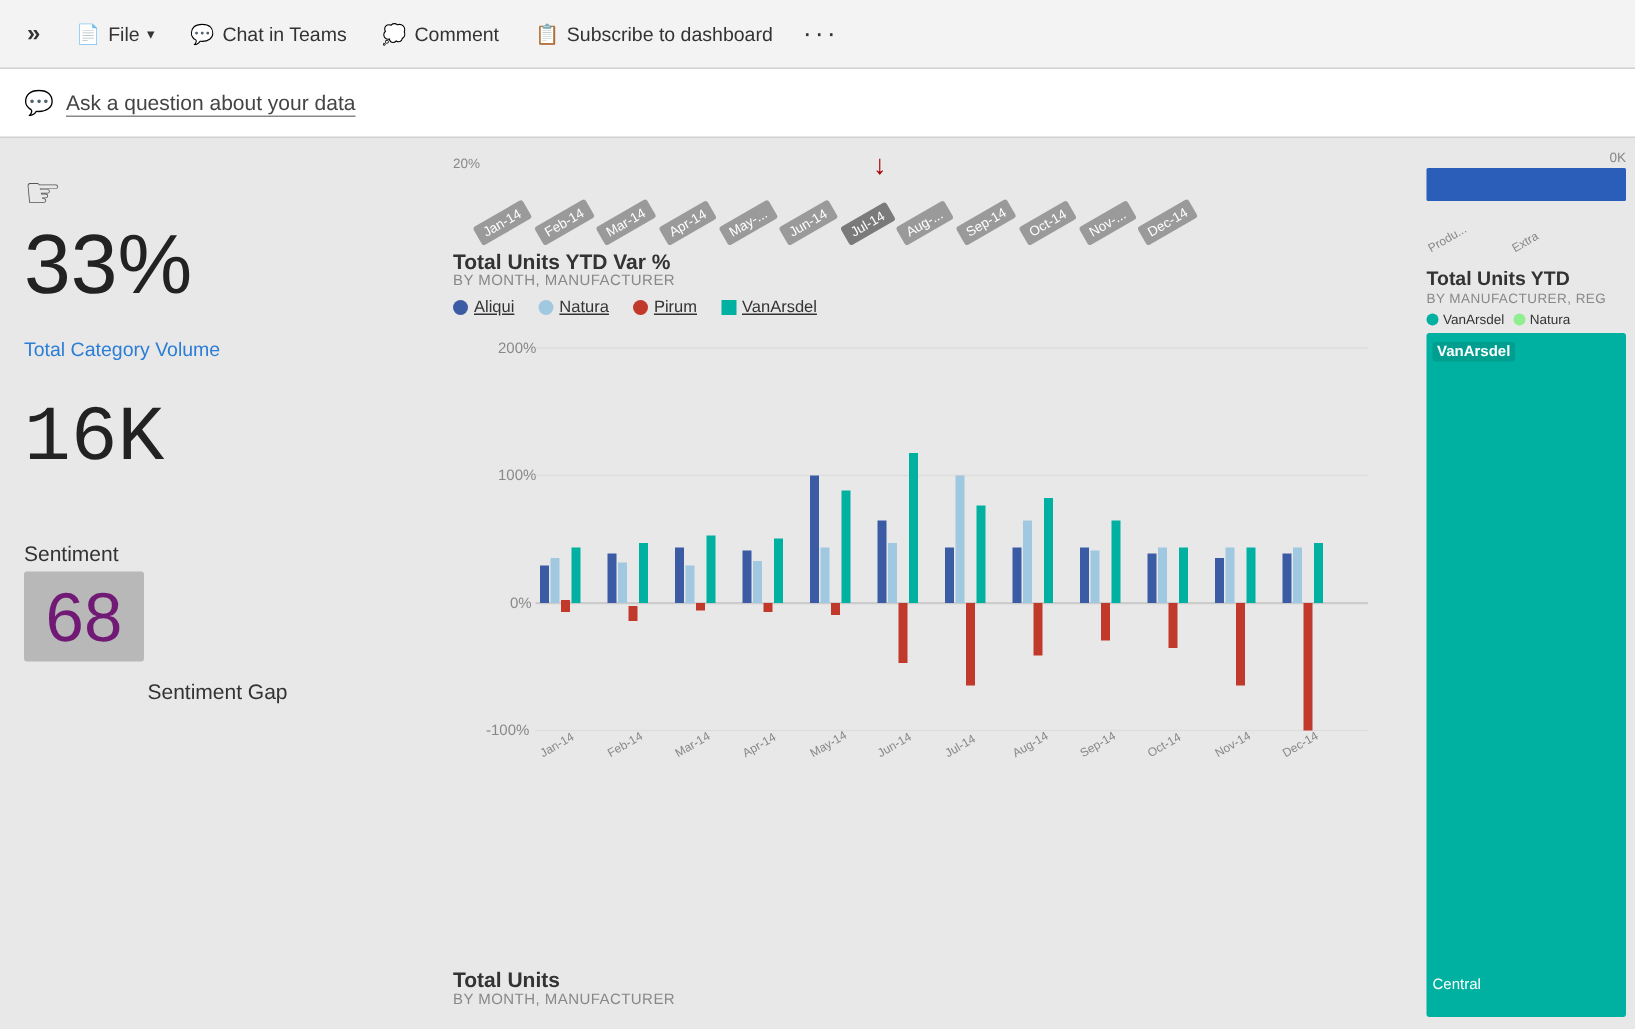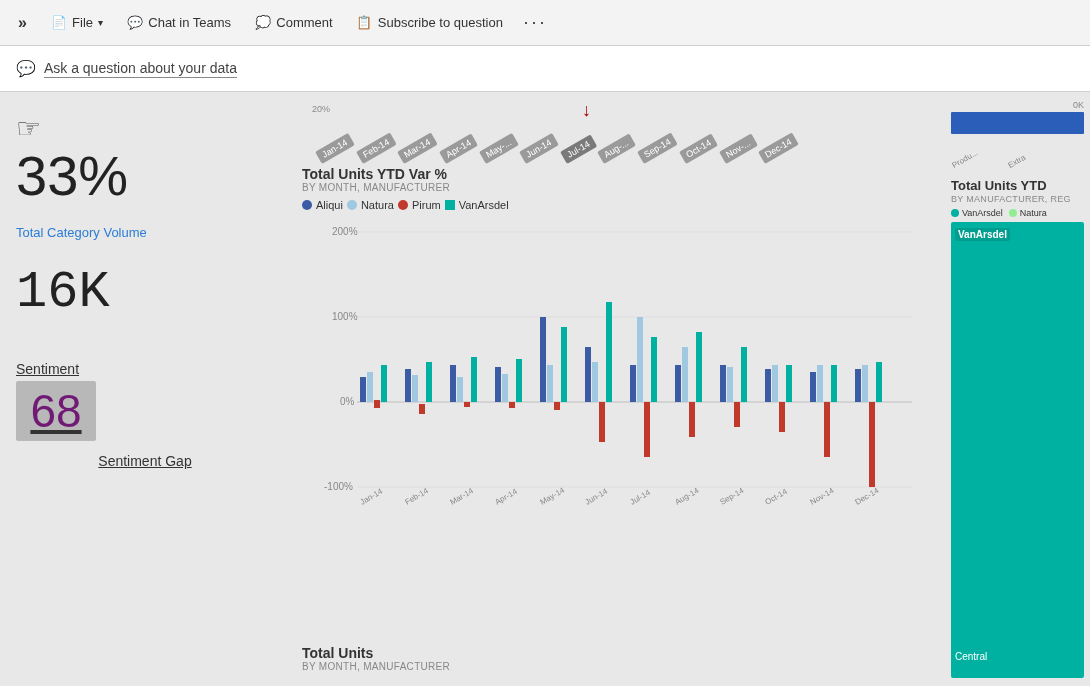--- a/index.html
+++ b/index.html
@@ -132,24 +132,25 @@
     }
     .chart-subtitle {
       font-size: 10px;
       color: #888;
       text-transform: uppercase;
       letter-spacing: 0.3px;
       margin-bottom: 6px;
     }
     .legend {
       display: flex;
-      gap: 4px;
+      gap: 16px;
       align-items: center;
       margin-bottom: 6px;
       flex-wrap: wrap;
+      text-decoration: underline;
     }
     .legend-item {
       display: flex;
       align-items: center;
       gap: 4px;
       font-size: 11px;
       color: #333;
     }
     .legend-dot {
       width: 10px;
@@ -214,21 +215,21 @@
   <button class="topbar-btn">
     <span>💬</span>
     <span>Chat in Teams</span>
   </button>
   <button class="topbar-btn">
     <span>💭</span>
     <span>Comment</span>
   </button>
   <button class="topbar-btn">
     <span>📋</span>
-    <span>Subscribe to question</span>
+    <span>Subscribe to dashboard</span>
   </button>
   <span class="topbar-more">···</span>
 </div>
 
 <div class="qa-bar">
   <span style="font-size:16px;color:#555;">💬</span>
   <span style="font-size:14px;color:#444;border-bottom:1px solid #888;padding-bottom:1px;">Ask a question about your data</span>
 </div>
 
 <div class="main-content">
@@ -237,33 +238,33 @@
     <div class="metric-card">
       <div class="hand-cursor">☞</div>
       <div class="metric-value-large">33%</div>
       <div class="metric-label">Total Category Volume</div>
     </div>
 
     <div class="metric-card" style="margin-top:8px;font-family:Liberation Mono, monospace;">
       <div class="metric-value-medium">16K</div>
     </div>
 
-    <div style="margin-top:12px;text-decoration:underline;">
+    <div style="margin-top:12px;">
       <div class="sentiment-label">Sentiment</div>
       <div class="sentiment-box">
         <span class="sentiment-number">68</span>
       </div>
       <div class="sentiment-gap-label" style="margin-top:12px;text-align:center;">Sentiment Gap</div>
     </div>
   </div>
 
   <div class="middle-panel">
 
     <div style="position:relative;height:64px;margin-bottom:2px;">
-      <span style="position:absolute;top:4px;left:10px;font-size:9px;color:#888;">20%</span>
+      <span style="position:absolute;top:4px;left:0;font-size:9px;color:#888;">20%</span>
 
       <span style="position:absolute;top:0;left:280px;font-size:18px;color:#a00;font-weight:bold;">↓</span>
       <div style="display:flex;position:absolute;bottom:0;left:20px;gap:3px;">
         <span style="font-size:9px;background:#9a9a9a;color:#fff;padding:2px 5px;border-radius:2px;transform:rotate(-30deg);transform-origin:left bottom;display:inline-block;white-space:nowrap;">Jan-14</span>
         <span style="font-size:9px;background:#9a9a9a;color:#fff;padding:2px 5px;border-radius:2px;transform:rotate(-30deg);transform-origin:left bottom;display:inline-block;white-space:nowrap;">Feb-14</span>
         <span style="font-size:9px;background:#9a9a9a;color:#fff;padding:2px 5px;border-radius:2px;transform:rotate(-30deg);transform-origin:left bottom;display:inline-block;white-space:nowrap;">Mar-14</span>
         <span style="font-size:9px;background:#9a9a9a;color:#fff;padding:2px 5px;border-radius:2px;transform:rotate(-30deg);transform-origin:left bottom;display:inline-block;white-space:nowrap;">Apr-14</span>
         <span style="font-size:9px;background:#9a9a9a;color:#fff;padding:2px 5px;border-radius:2px;transform:rotate(-30deg);transform-origin:left bottom;display:inline-block;white-space:nowrap;">May-...</span>
         <span style="font-size:9px;background:#9a9a9a;color:#fff;padding:2px 5px;border-radius:2px;transform:rotate(-30deg);transform-origin:left bottom;display:inline-block;white-space:nowrap;">Jun-14</span>
         <span style="font-size:9px;background:#7a7a7a;color:#fff;padding:2px 5px;border-radius:2px;transform:rotate(-30deg);transform-origin:left bottom;display:inline-block;white-space:nowrap;">Jul-14</span>

